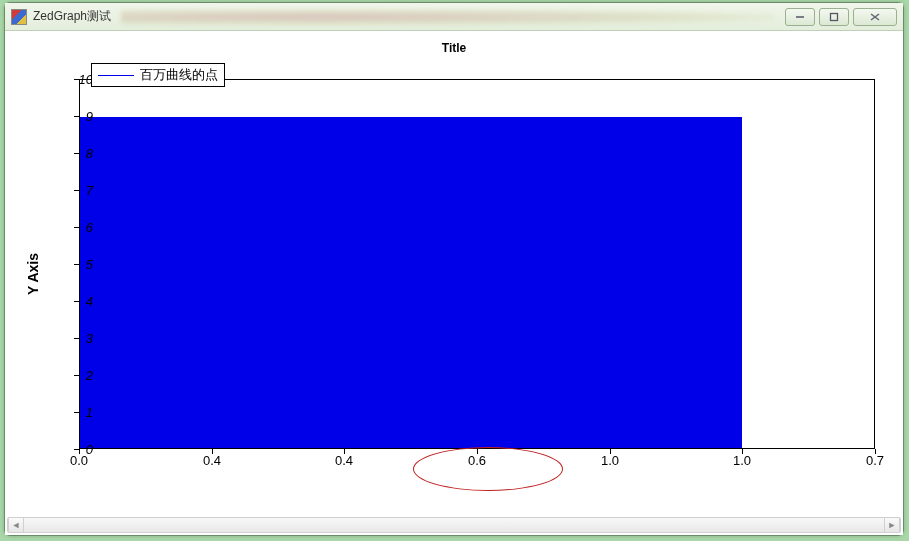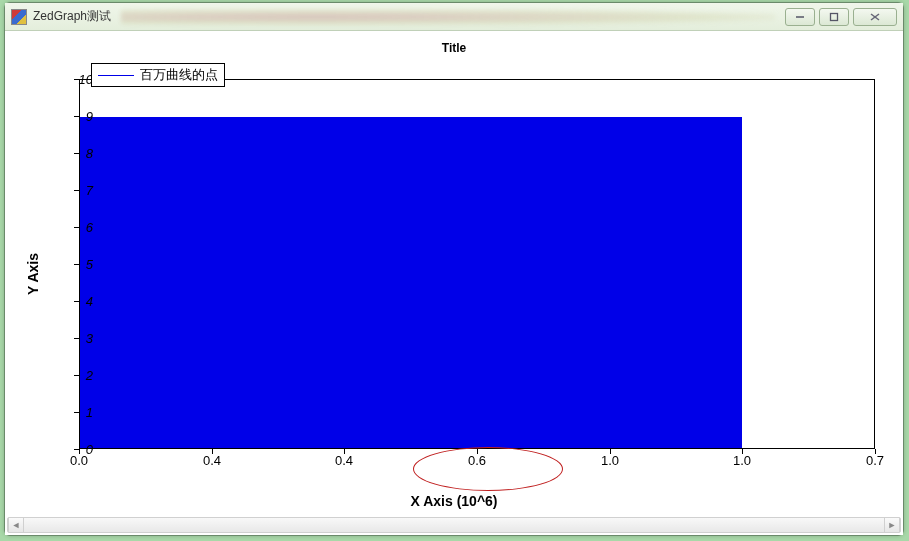--- a/index.html
+++ b/index.html
@@ -271,21 +271,20 @@
       <div class="xtick" style="left:729px">1.0</div>
       <div class="xtick" style="left:862px">0.7</div>
       <div class="tickmark-x" style="left:66px"></div>
       <div class="tickmark-x" style="left:199px"></div>
       <div class="tickmark-x" style="left:331px"></div>
       <div class="tickmark-x" style="left:464px"></div>
       <div class="tickmark-x" style="left:597px"></div>
       <div class="tickmark-x" style="left:729px"></div>
       <div class="tickmark-x" style="left:862px"></div>
 
-      <div class="xlabel">X Axis (10^6)</div>
 
       <div class="annot-ellipse" style="left:400px; top:412px; width:150px; height:44px;"></div>
     </div>
 
     <div class="scrollbar-h">
       <div class="sb-arrow">◄</div>
       <div class="sb-track"></div>
       <div class="sb-arrow">►</div>
     </div>
   </div>

